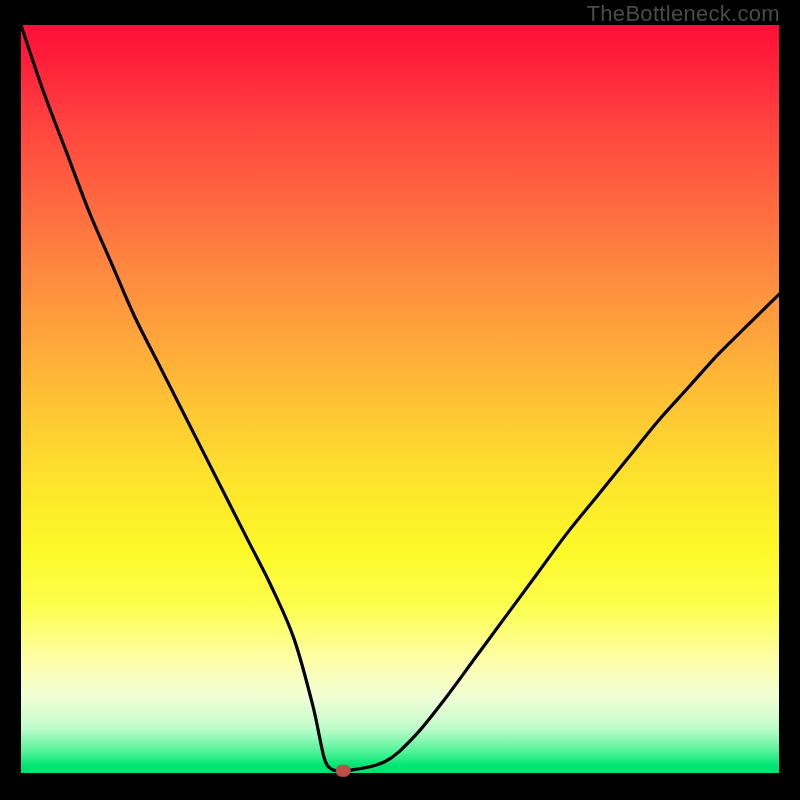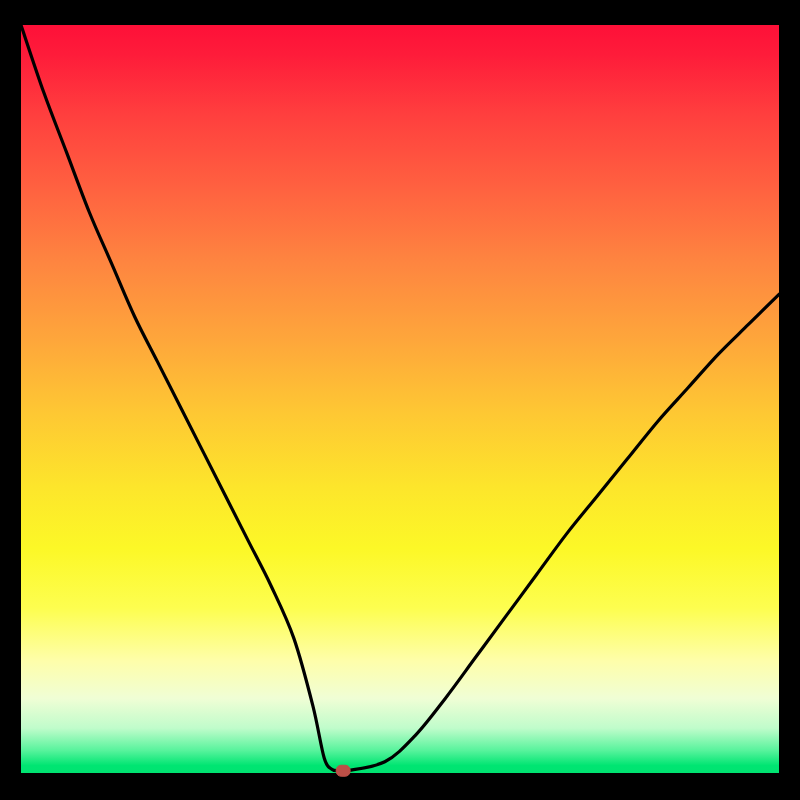--- a/index.html
+++ b/index.html
@@ -63,20 +63,21 @@
   }
   .red-dot {
     fill: #bd4f47;
     stroke: #bd4f47;
   }
 </style>
 </head>
 <body>
 
 <div class="frame">
+  <div class="watermark">TheBottleneck.com</div>
 
   <div class="plot-area">
     <svg class="curve" viewBox="0 0 758 748" preserveAspectRatio="none">
       <path d="M 0,0 C 3.7899999999999996,11.21999999999999 15.16,46.126666666666594 22.74,67.31999999999994 C 30.319999999999997,88.51333333333328 37.9,107.21333333333341 45.48,127.16000000000008 C 53.059999999999995,147.10666666666677 60.64,168.3 68.22,187 C 75.8,205.7 83.38,221.9066666666666 90.96,239.35999999999996 C 98.53999999999999,256.8133333333333 106.12,275.5133333333334 113.7,291.72 C 121.28,307.9266666666667 128.85999999999999,321.64 136.44,336.59999999999997 C 144.02,351.55999999999995 151.60000000000002,366.52 159.18,381.48 C 166.76,396.44000000000005 174.33999999999997,411.40000000000003 181.92,426.36 C 189.5,441.32 197.08,456.28000000000003 204.66000000000003,471.24 C 212.24000000000004,486.2 219.82,501.16 227.4,516.12 C 234.98000000000002,531.08 242.56,544.7933333333333 250.14000000000001,561 C 257.72,577.2066666666667 265.9316666666667,593.4133333333333 272.88,613.36 C 279.8283333333333,633.3066666666667 286.77666666666664,660.7333333333333 291.83,680.6800000000001 C 296.8833333333333,700.6266666666668 300.04166666666663,722.4433333333333 303.2,733.04 C 306.35833333333335,743.6366666666667 308.25333333333333,742.1406666666667 310.78,744.26 C 313.3066666666666,746.3793333333333 315.83333333333337,745.5066666666667 318.36,745.756 C 320.88666666666666,746.0053333333333 318.36,747.252 325.94,745.756 C 333.52,744.26 352.46999999999997,742.6393333333333 363.84,736.78 C 375.21,730.9206666666666 384.05333333333334,721.1966666666667 394.16,710.6 C 404.2666666666667,700.0033333333333 414.37333333333333,686.2900000000001 424.48,673.2 C 434.5866666666667,660.11 444.6933333333333,645.7733333333333 454.8,632.06 C 464.9066666666667,618.3466666666666 475.0133333333333,604.6333333333334 485.12,590.9200000000001 C 495.2266666666667,577.2066666666667 505.33333333333337,563.4933333333333 515.44,549.78 C 525.5466666666667,536.0666666666666 535.6533333333333,521.73 545.76,508.64 C 555.8666666666667,495.55 565.9733333333334,483.70666666666665 576.08,471.24 C 586.1866666666667,458.77333333333337 596.2933333333333,446.30666666666673 606.4,433.84000000000003 C 616.5066666666667,421.37333333333333 626.6133333333333,408.28333333333336 636.72,396.44 C 646.8266666666667,384.59666666666664 656.9333333333333,374 667.04,362.78 C 677.1466666666666,351.55999999999995 687.2533333333333,339.7166666666666 697.36,329.11999999999995 C 707.4666666666667,318.5233333333333 717.5733333333333,309.1733333333333 727.68,299.2 C 737.7866666666666,289.2266666666667 752.9466666666667,274.26666666666665 758,269.28" fill="none" stroke="#000" stroke-width="3.2" stroke-linejoin="round" stroke-linecap="round"></path>
       <rect class="red-dot" x="315.15" y="740.256" width="14" height="11" rx="5" ry="5"></rect>
     </svg>
   </div>
 </div>
 
 </body></html>

